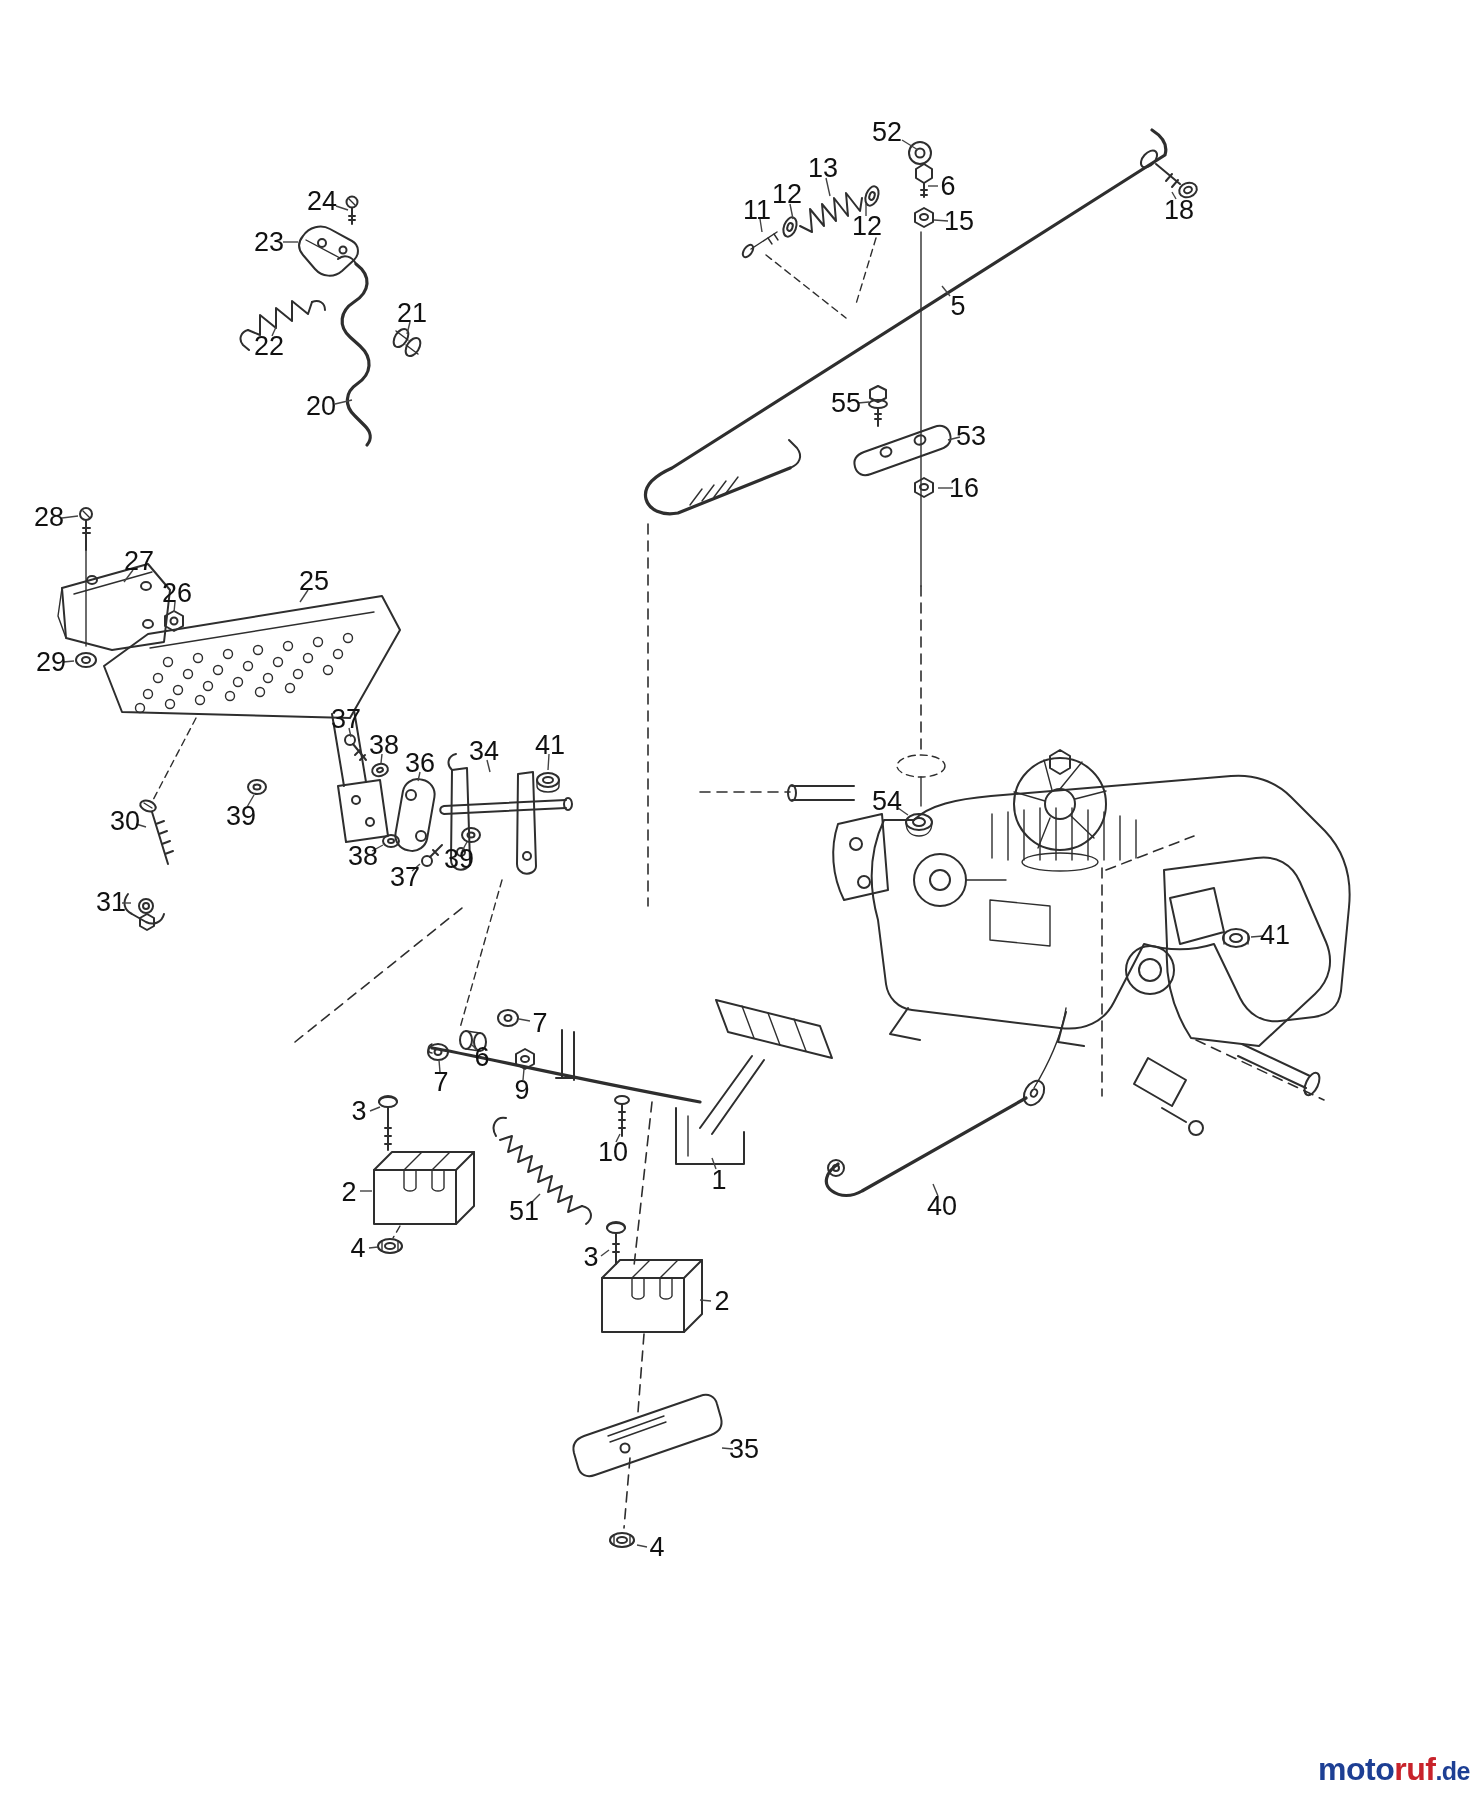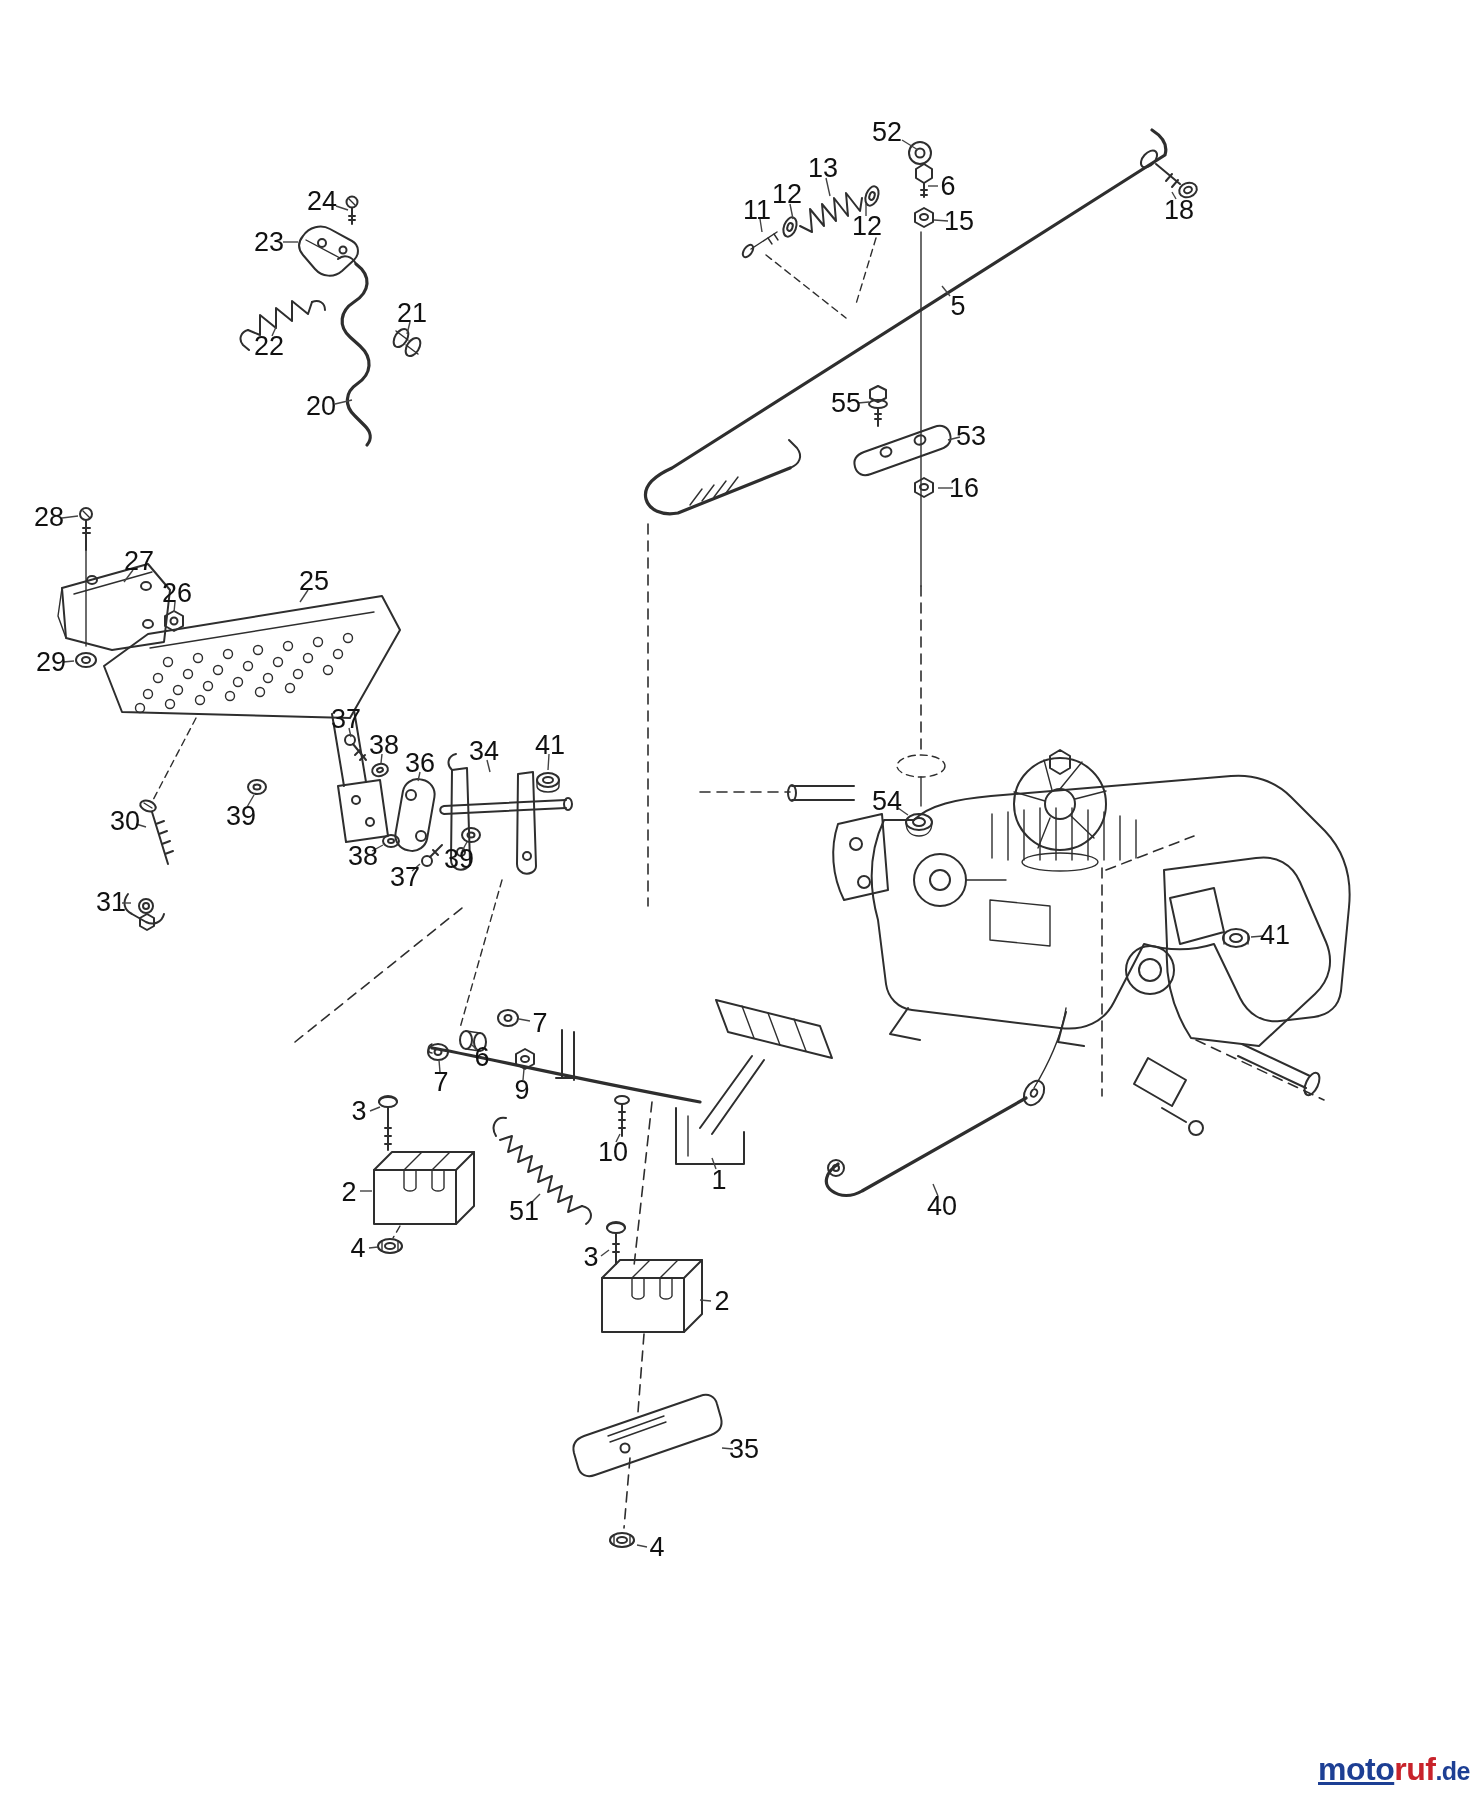--- a/index.html
+++ b/index.html
@@ -24,21 +24,21 @@
   svg text.callout{
     font-family:"Liberation Sans",sans-serif;font-size:27px;fill:var(--label);
     stroke:none;
   }
   svg line.leader{stroke:var(--leader);stroke-width:1.4;}
   .watermark{
     position:absolute;right:14px;bottom:12px;
     font-family:"Liberation Sans",sans-serif;font-weight:700;font-size:32px;
     letter-spacing:-0.5px;white-space:nowrap;
   }
-  .watermark .wm-moto{color:var(--wm-blue);text-decoration:underline;}
+  .watermark .wm-moto{color:var(--wm-blue);}
   .watermark .wm-ruf{color:var(--wm-red);}
   .watermark .wm-de{color:var(--wm-blue);font-size:25px;}
 </style>
 </head>
 <body>
 
 <div class="stage">
   <svg width="1484" height="1800" viewBox="0 0 1484 1800">
 
     <g class="art">

